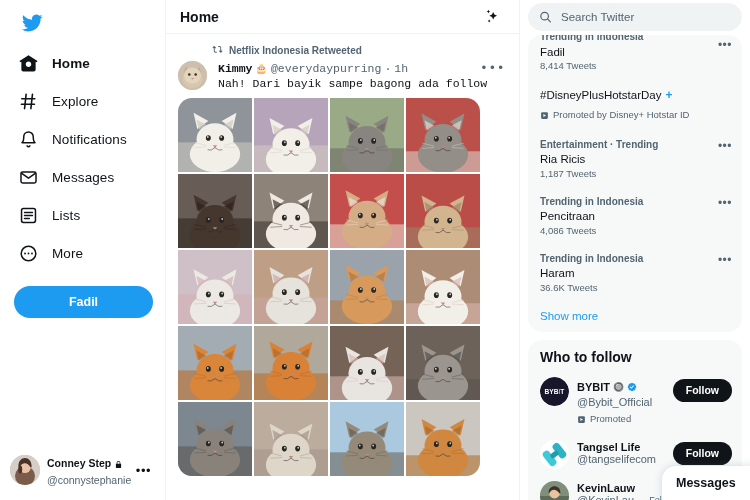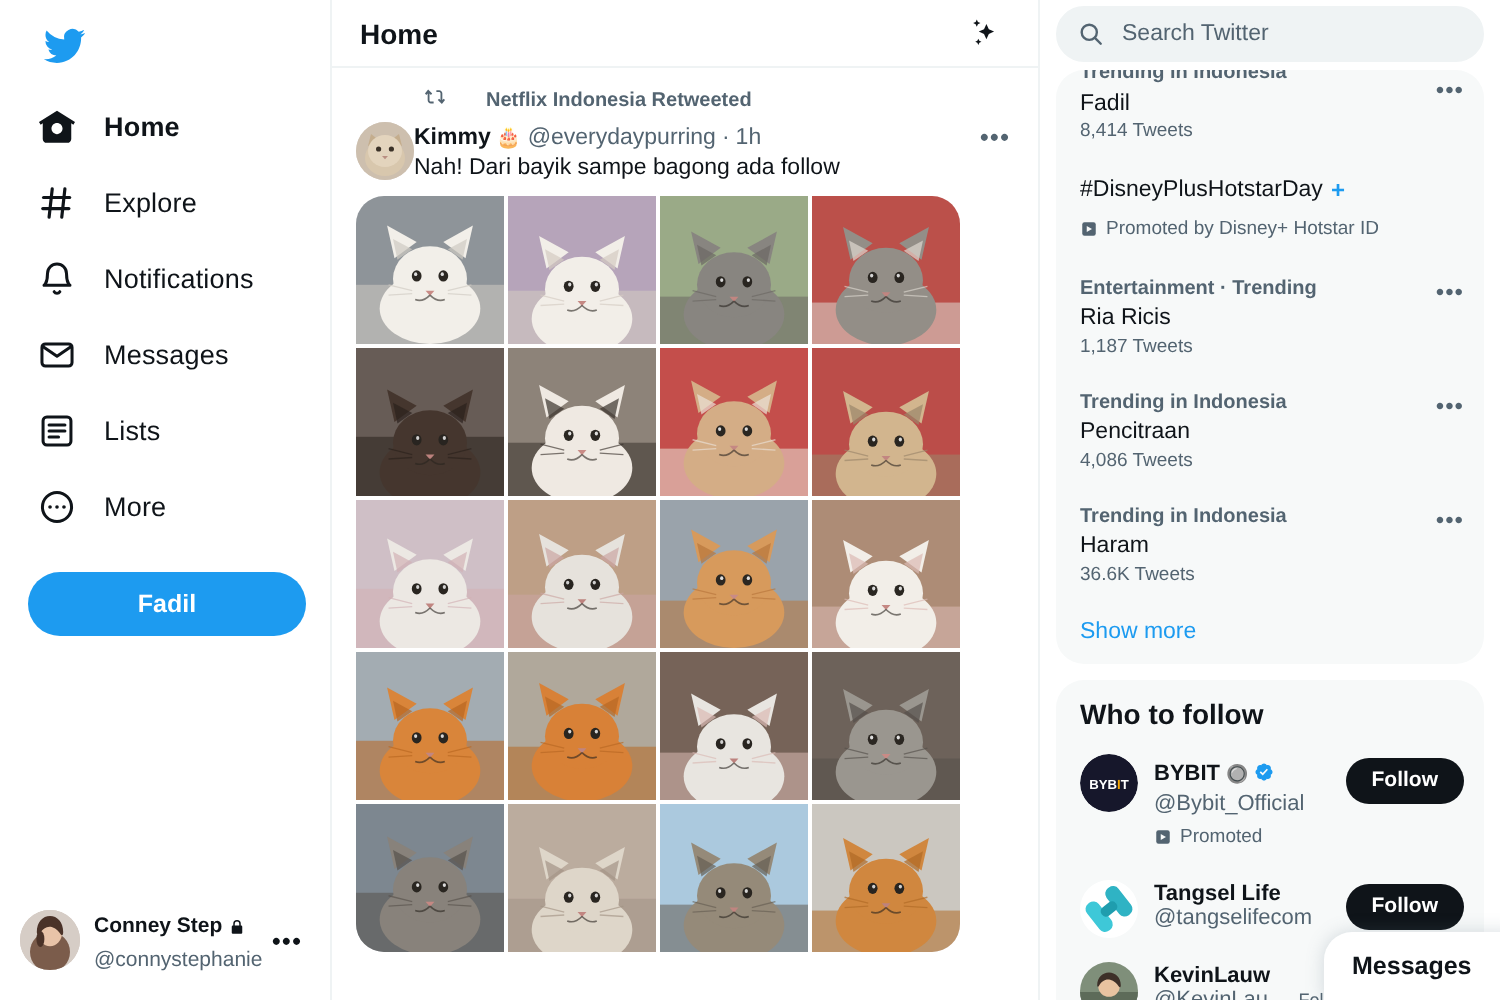--- a/index.html
+++ b/index.html
@@ -103,26 +103,26 @@
   }
   .center-title { font-size: 14px; font-weight: bold; color: #0f1419; }
   .sparkle-btn {
     width: 26px; height: 26px; border-radius: 50%;
     display: flex; align-items: center; justify-content: center;
     cursor: pointer;
   }
 
   .tweet-card { padding: 7px 12px 0 12px; display: flex; flex-direction: column; }
   .retweet-row {
-    display: flex; align-items: center; gap: 20px;
+    display: flex; align-items: center; gap: 6px;
     margin-left: 34px;
     margin-bottom: 2px;
   }
   .retweet-label { font-size: 10px; font-weight: bold; color: #536471; }
-  .tweet-body { display: flex; gap: 0; }
+  .tweet-body { display: flex; gap: 11px; font-family: Liberation Mono, monospace; }
   .avatar-md {
     width: 29px; height: 29px; border-radius: 50%;
     flex: 0 0 29px;
     overflow: hidden; position: relative;
     background: #d8cfc6;
   }
   .tweet-main { flex: 1 1 auto; min-width: 0; }
   .tweet-meta { display: flex; align-items: center; gap: 3px; }
   .tw-name { font-size: 11.5px; font-weight: bold; color: #0f1419; }
   .tw-emoji { font-size: 10px; }

